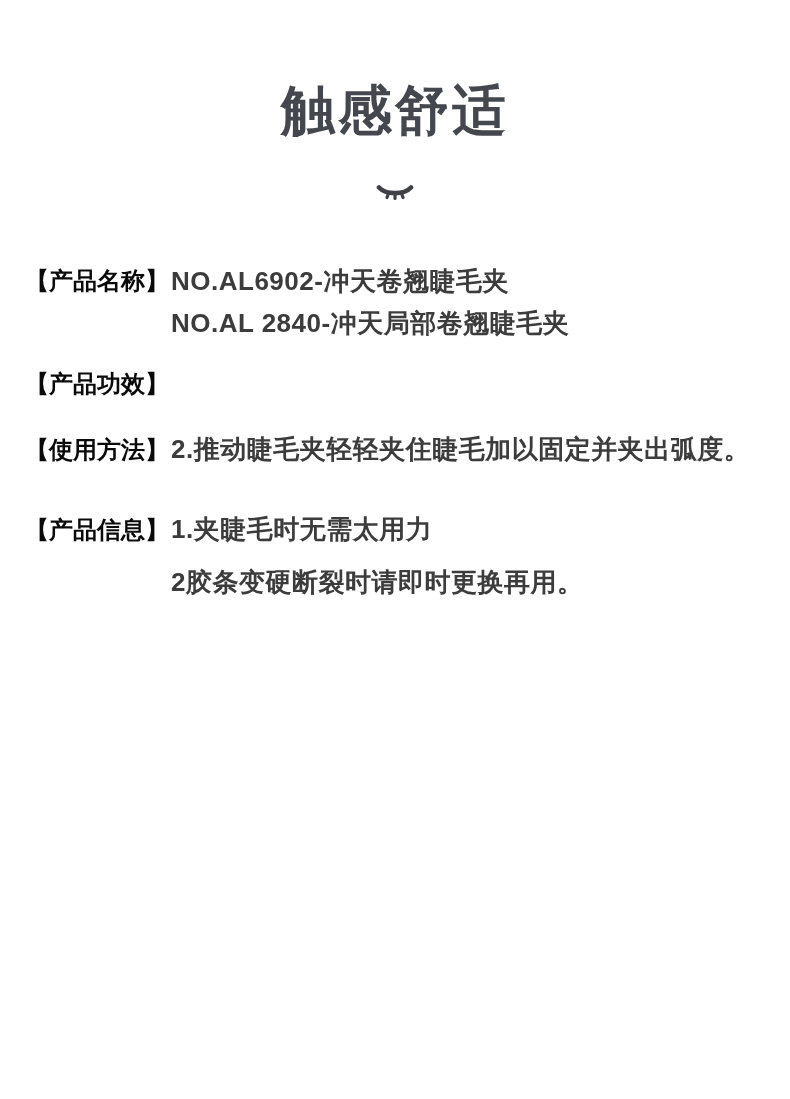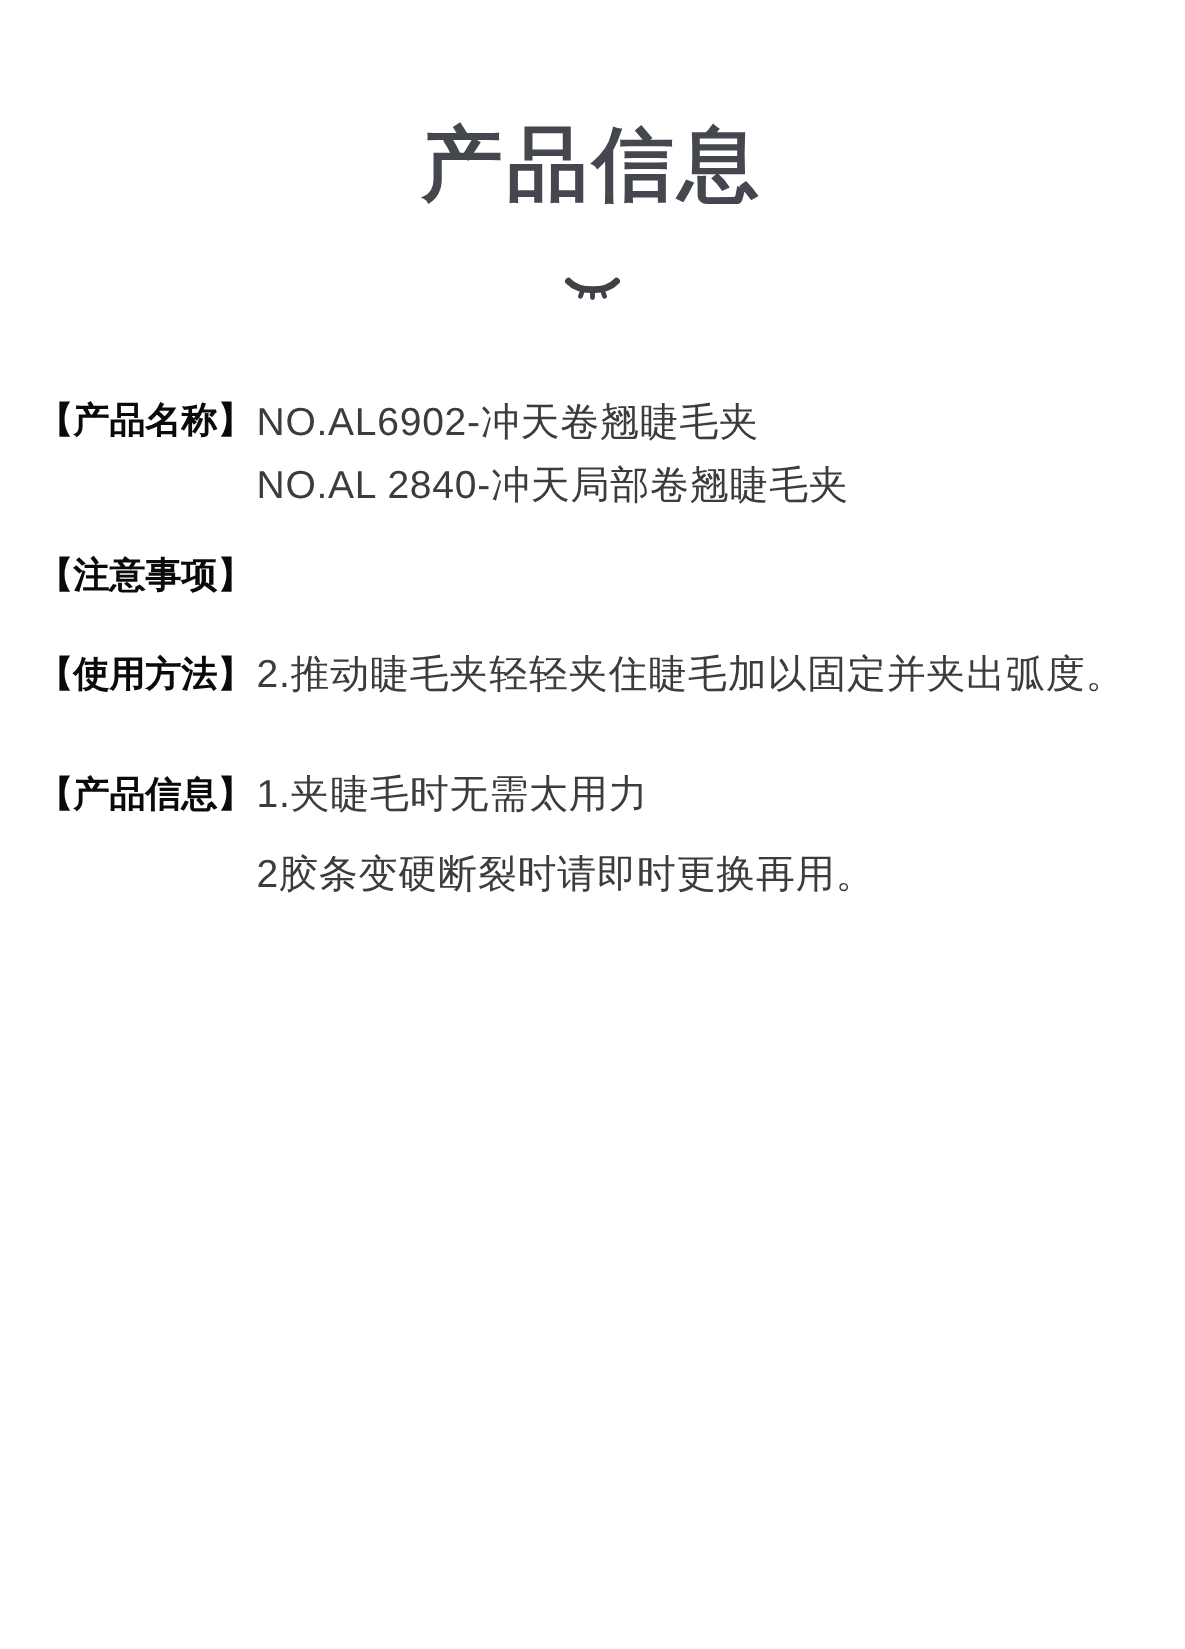--- a/index.html
+++ b/index.html
@@ -58,53 +58,53 @@
     color: #0a0a0a;
     white-space: nowrap;
   }
   .section-content {
     flex: 1;
     min-width: 0;
   }
   .section-content p {
     margin: 0;
     font-size: 26px;
-    font-weight: 400;
+    font-weight: 700;
     color: #3c3c3c;
     letter-spacing: 0.5px;
     word-break: break-all;
   }
 </style>
 </head>
 <body>
 
 <div class="page">
 
-  <h1 class="title">产品信息</h1>
+  <h1 class="title">触感舒适</h1>
 
   <div class="lash-wrap">
     <svg width="38" height="16" viewBox="0 0 38 16" aria-hidden="true">
       <path d="M3,3.5 C10,11 28,11 35,3.5" fill="none" stroke="#3f4147" stroke-width="4.6" stroke-linecap="round"></path>
       <path d="M12.5,9.2 L11,13.5" fill="none" stroke="#3f4147" stroke-width="3.2" stroke-linecap="round"></path>
       <path d="M19,10.2 L19,14.4" fill="none" stroke="#3f4147" stroke-width="3.2" stroke-linecap="round"></path>
       <path d="M25.5,9.2 L27,13.5" fill="none" stroke="#3f4147" stroke-width="3.2" stroke-linecap="round"></path>
     </svg>
   </div>
 
   <div class="sections">
   <div class="section">
     <div class="section-label">【产品名称】</div>
     <div class="section-content">
           <p>NO.AL6902-冲天卷翘睫毛夹</p>
           <p>NO.AL 2840-冲天局部卷翘睫毛夹</p>
         </div>
   </div>
 
   <div class="section">
-    <div class="section-label">【注意事项】</div>
+    <div class="section-label">【产品功效】</div>
   </div>
 
 
   <div class="section">
     <div class="section-label">【使用方法】</div>
     <div class="section-content">
           <p>2.推动睫毛夹轻轻夹住睫毛加以固定并夹出弧度。</p>
         </div>
   </div>
 

